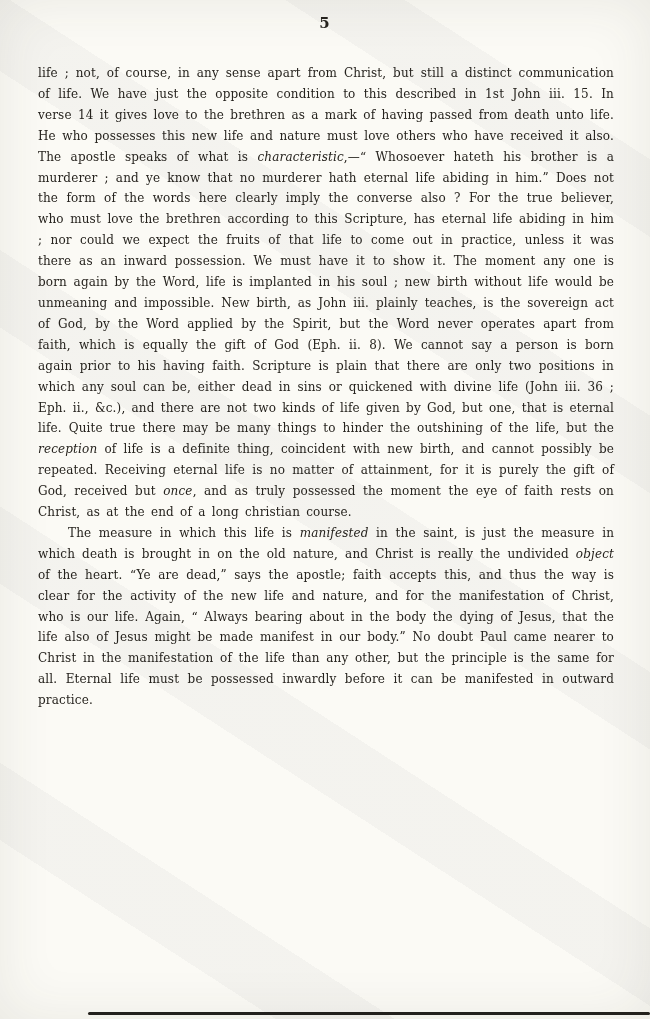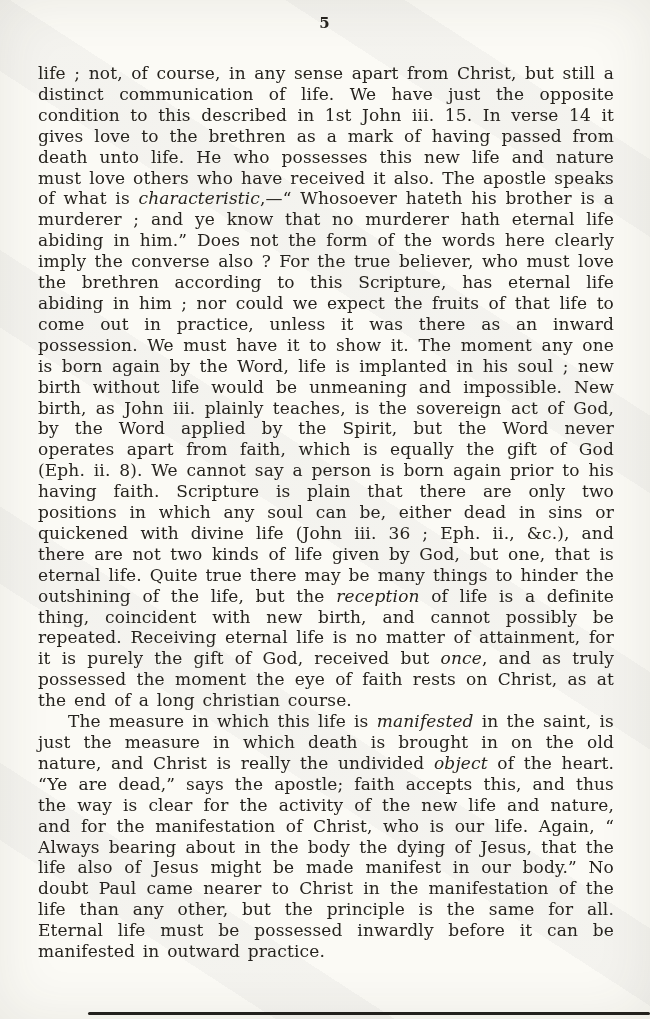--- a/index.html
+++ b/index.html
@@ -43,21 +43,21 @@
     font-size: 15px;
     font-weight: bold;
     letter-spacing: 1px;
   }
   .text-block {
     position: absolute;
     left: 38px;
     right: 36px;
     top: 63px;
     text-align: justify;
-    font-size: 17px;
+    font-size: 12px;
     line-height: 20.9px;
     letter-spacing: 0.15px;
     word-spacing: 2.2px;
   }
   p.para {
     margin: 0;
     padding: 0;
   }
   p.para.indent {
     text-indent: 30px;

